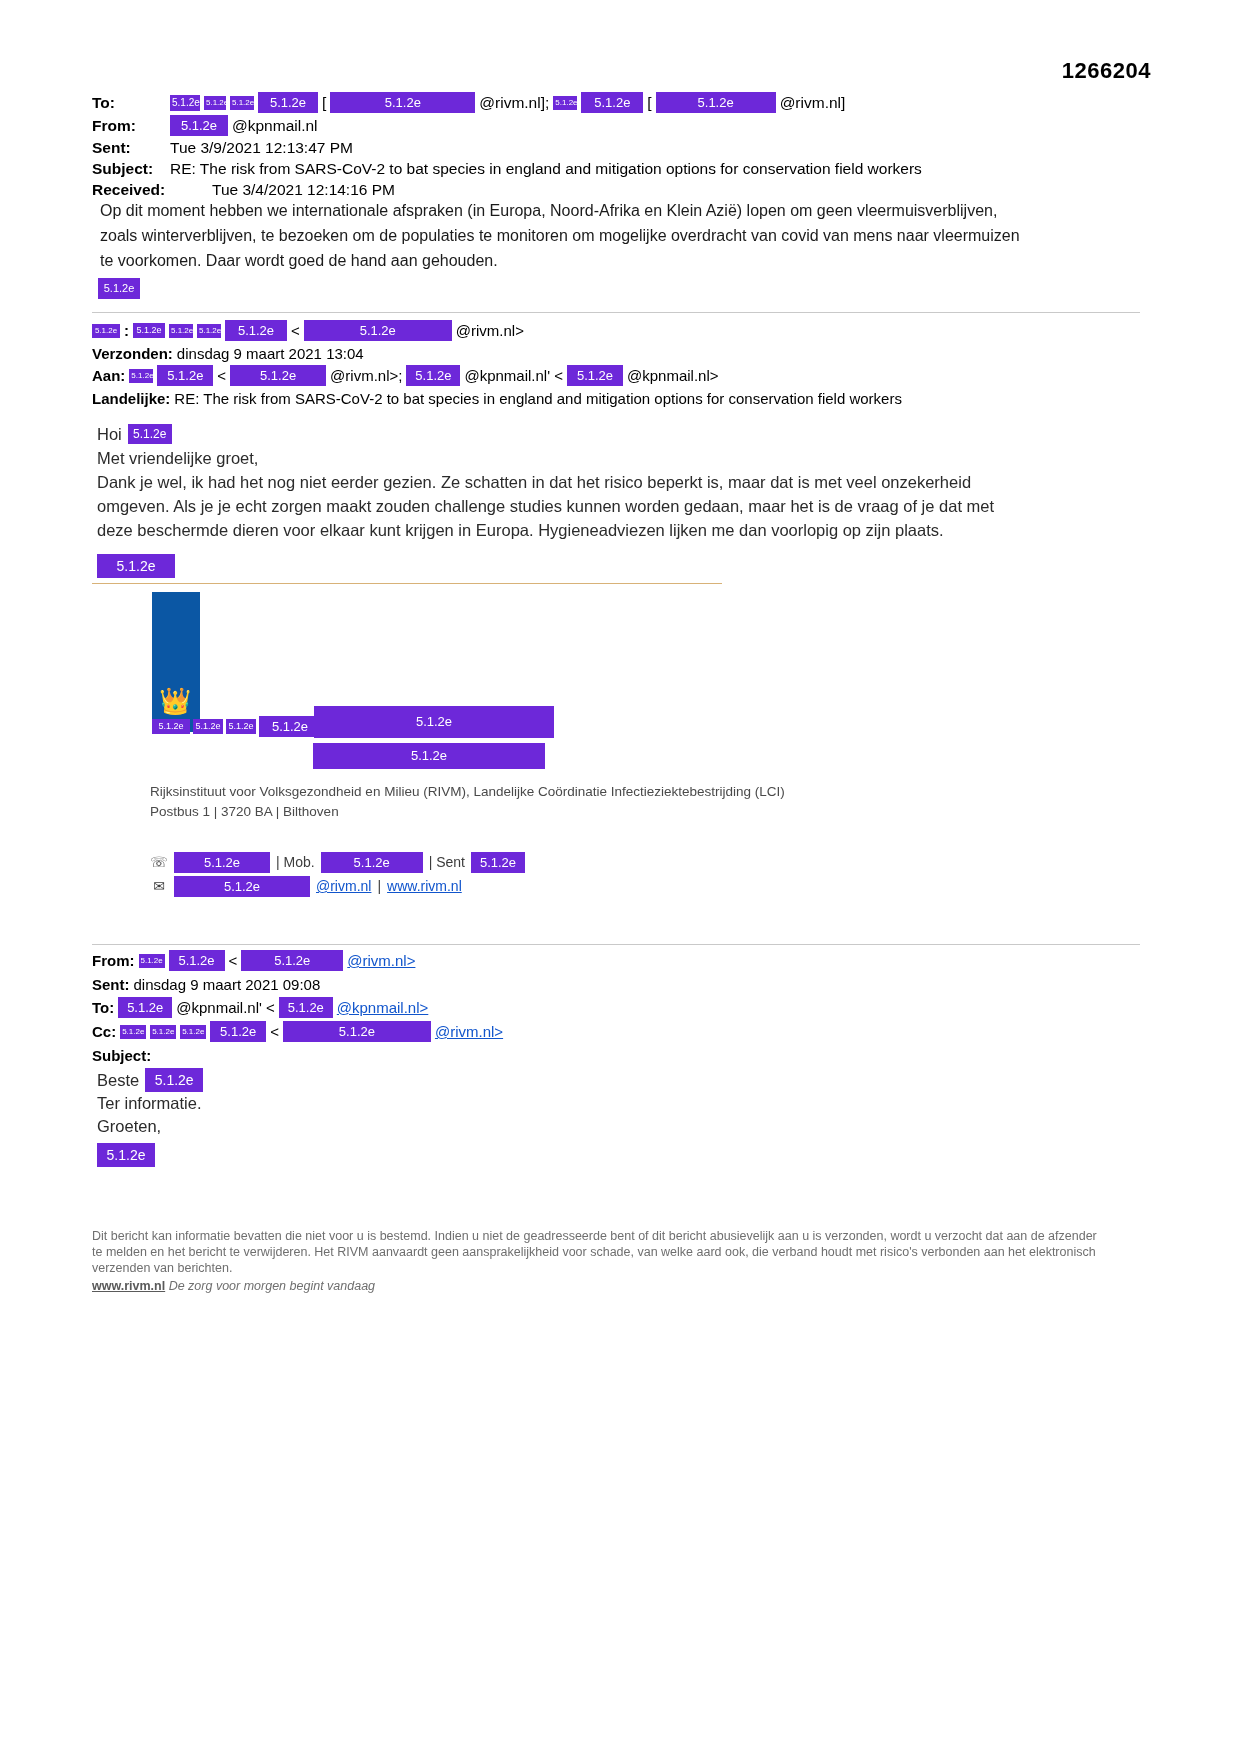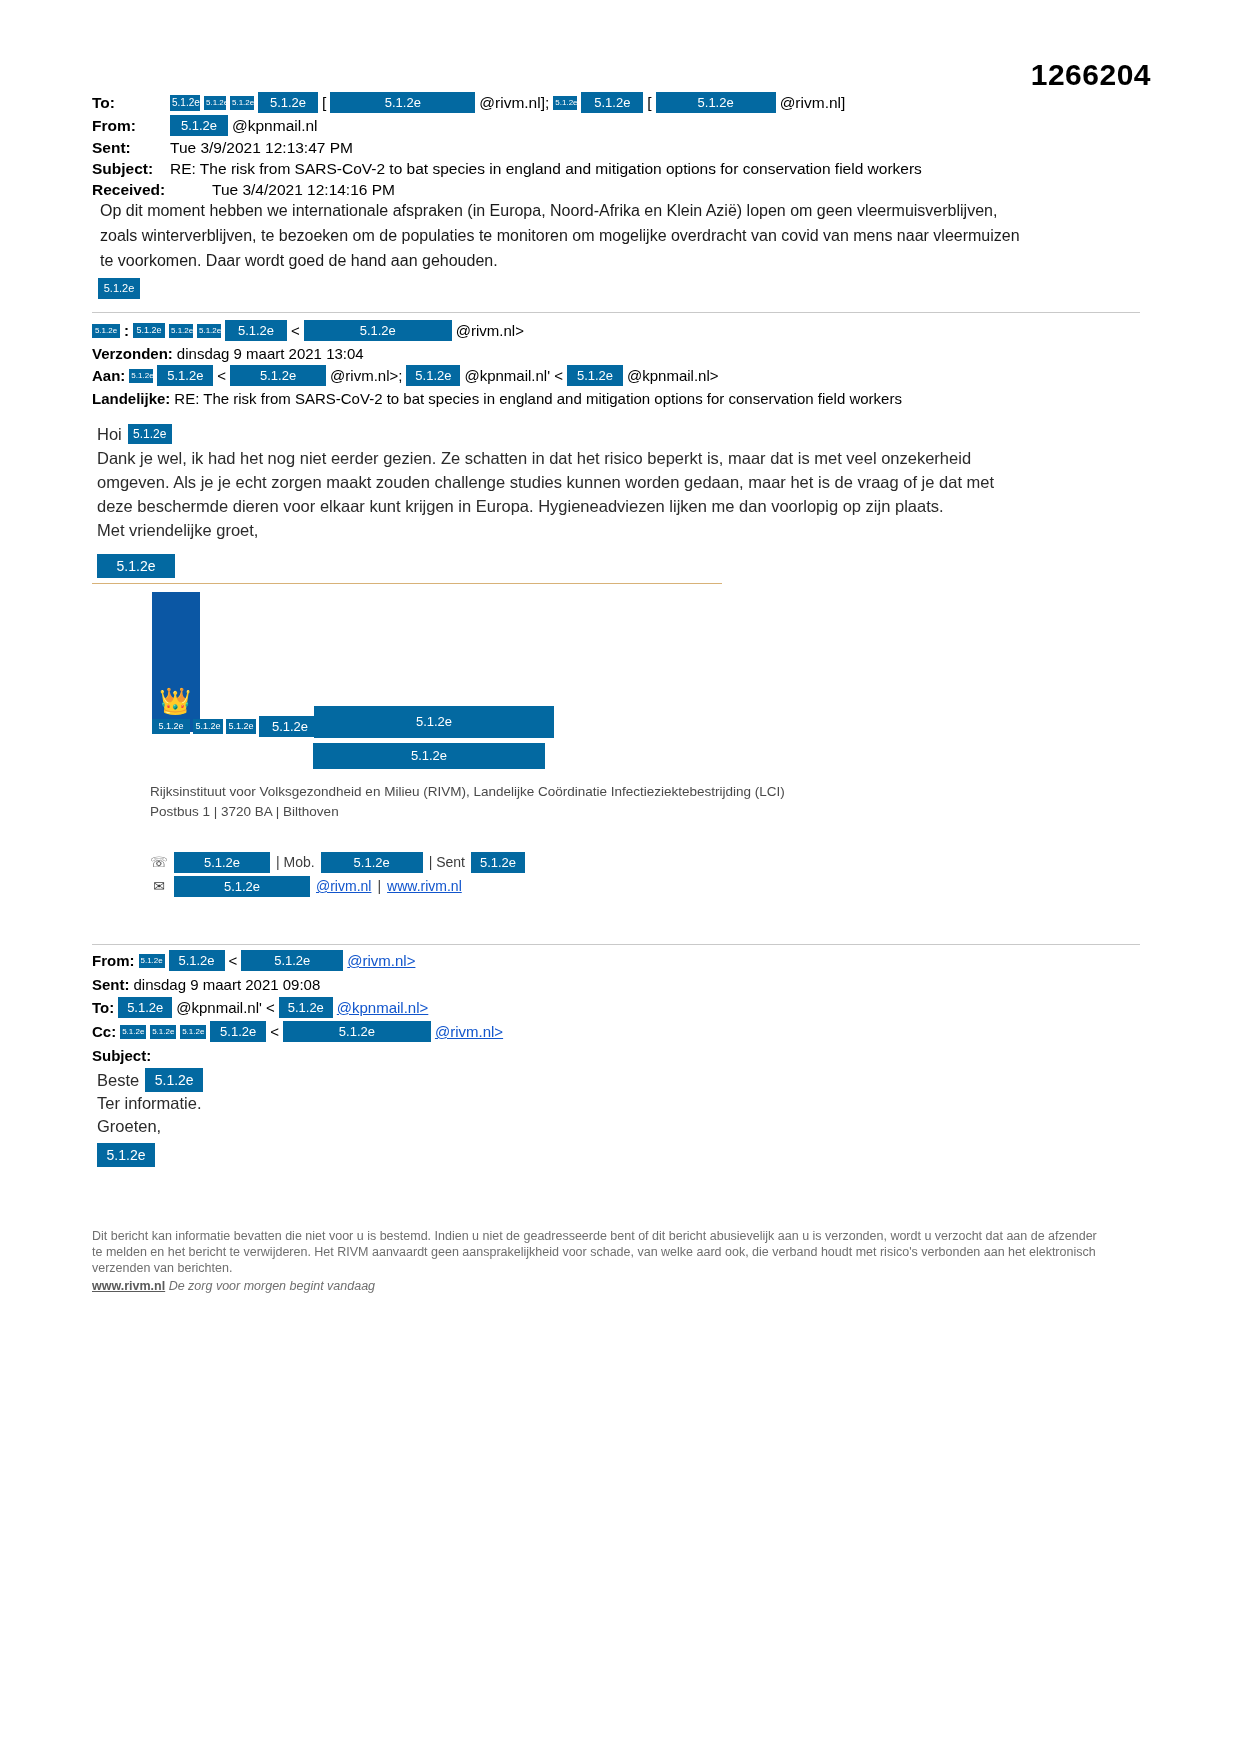--- a/index.html
+++ b/index.html
@@ -18,30 +18,30 @@
   .page {
     position: relative;
     width: 1241px;
     height: 1754px;
     box-sizing: border-box;
   }
   .doc-id {
     position: absolute;
     top: 58px;
     right: 90px;
-    font-size: 30px;
+    font-size: 22px;
     font-weight: 700;
     letter-spacing: 0.5px;
     color: #000;
   }
 
   
   .redact {
     display: inline-block;
-    background: #0369a1;
+    background: #6d28d9;
     color: #ffffff;
     font-size: 10px;
     line-height: 1;
     text-align: center;
     vertical-align: middle;
     padding: 3px 2px;
     font-family: "Liberation Sans", sans-serif;
     box-sizing: border-box;
     overflow: hidden;
     white-space: nowrap;
@@ -322,22 +322,22 @@
       <span class="lbl">Landelijke:</span>
       <span>RE: The risk from SARS-CoV-2 to bat species in england and mitigation options for conservation field workers</span>
     </div>
   </div>
 
   <div class="p2">
     <div class="hoi">
       <span>Hoi</span>
       <span class="redact" style="width:44px;font-size:12px;padding:4px 2px">5.1.2e</span>
     </div>
+    <div>Met vriendelijke groet,</div>
     <div>Dank je wel, ik had het nog niet eerder gezien. Ze schatten in dat het risico beperkt is, maar dat is met veel onzekerheid omgeven. Als je je echt zorgen maakt zouden challenge studies kunnen worden gedaan, maar het is de vraag of je dat met deze beschermde dieren voor elkaar kunt krijgen in Europa. Hygieneadviezen lijken me dan voorlopig op zijn plaats.</div>
-    <div>Met vriendelijke groet,</div>
   </div>
 
   <div class="sig-redact">
     <span class="redact lg" style="width:78px">5.1.2e</span>
   </div>
 
   <div class="sig-rule"></div>
 
   <div class="flag">
     <div class="crest">👑</div>

